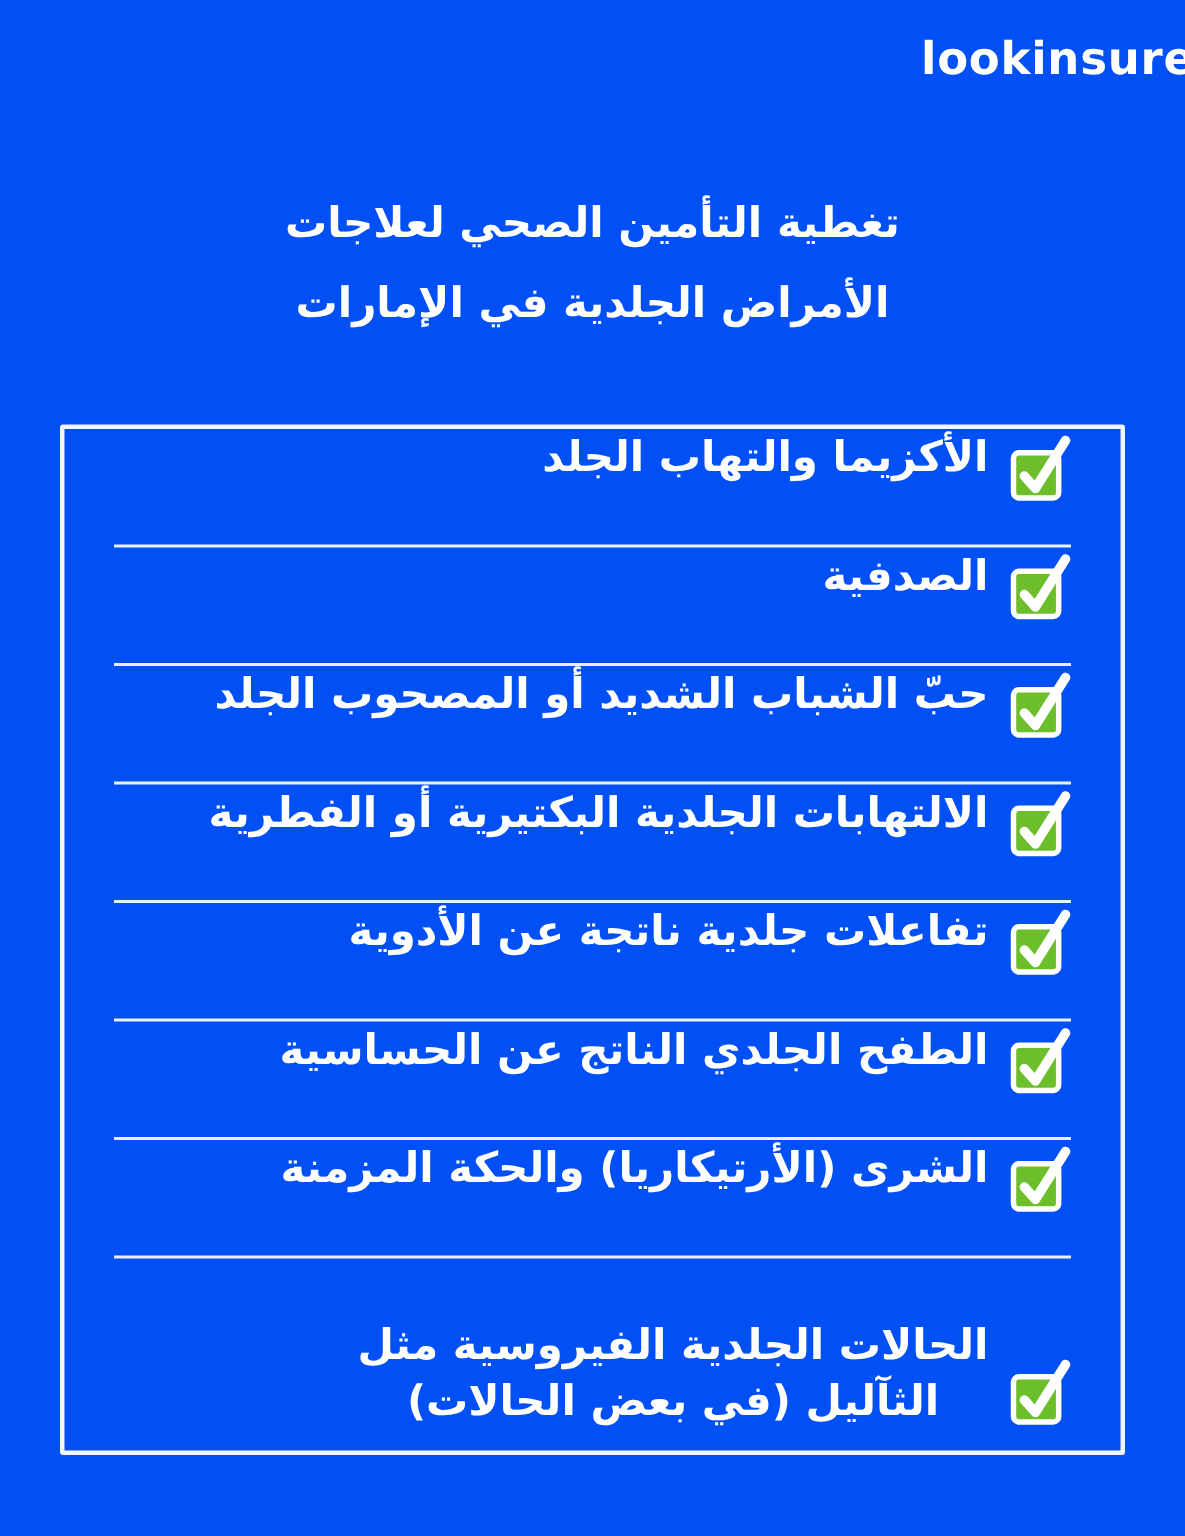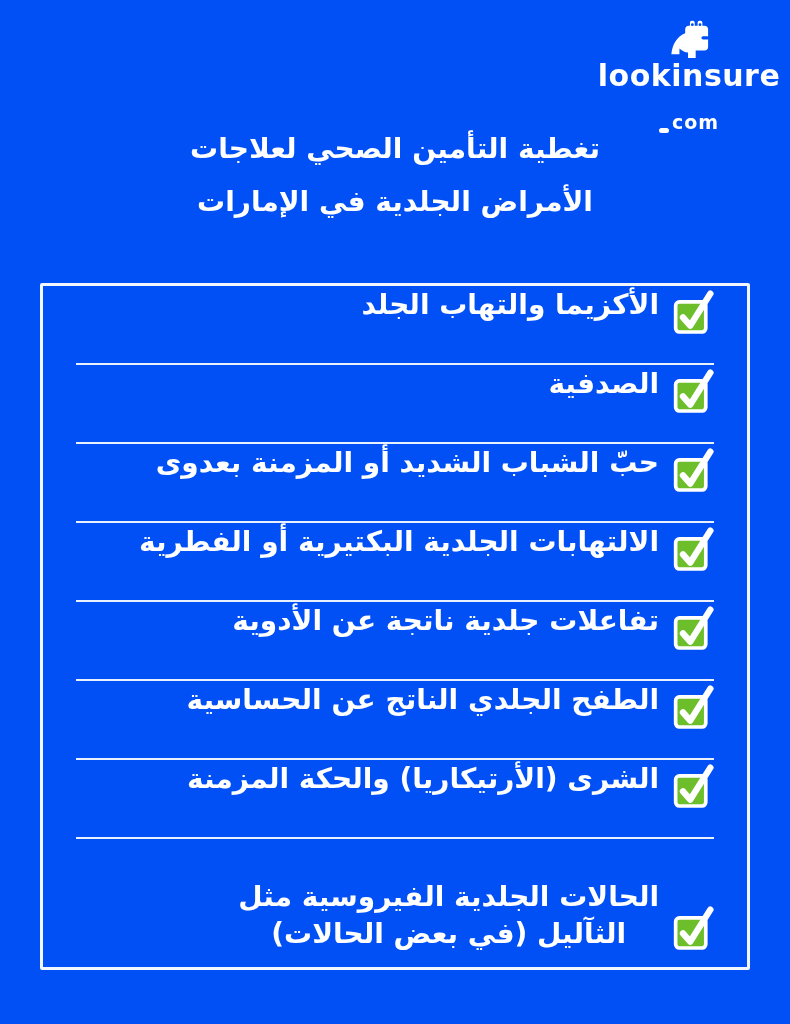--- a/index.html
+++ b/index.html
@@ -16,21 +16,21 @@
     overflow: hidden;
   }
 
   
   .logo {
     position: absolute;
     top: 18px;
     right: 26px;
     width: 150px;
     display: flex;
-    flex-direction: column;
+    flex-direction: row;
     align-items: center;
     color: #ffffff;
   }
   .logo .mascot { width: 46px; height: 42px; }
   .logo .brand {
     font-size: 30px;
     font-weight: 800;
     letter-spacing: 0.5px;
     line-height: 30px;
     margin-top: 1px;
@@ -149,21 +149,21 @@
           <path d="M12 34 L 20 43 L 42 8" fill="none" stroke="#ffffff" stroke-width="7" stroke-linecap="round" stroke-linejoin="round"></path>
         </svg>
         <span class="item-text">الصدفية</span>
       </div>
 
       <div class="row">
         <svg class="checkbox" viewBox="0 0 46 54" xmlns="http://www.w3.org/2000/svg" aria-hidden="true">
           <rect x="4" y="17" width="33" height="33" rx="4" fill="#6cbf2b" stroke="#ffffff" stroke-width="4"></rect>
           <path d="M12 34 L 20 43 L 42 8" fill="none" stroke="#ffffff" stroke-width="7" stroke-linecap="round" stroke-linejoin="round"></path>
         </svg>
-        <span class="item-text">حبّ الشباب الشديد أو المزمنة بعدوى</span>
+        <span class="item-text">حبّ الشباب الشديد أو المصحوب الجلد</span>
       </div>
 
       <div class="row">
         <svg class="checkbox" viewBox="0 0 46 54" xmlns="http://www.w3.org/2000/svg" aria-hidden="true">
           <rect x="4" y="17" width="33" height="33" rx="4" fill="#6cbf2b" stroke="#ffffff" stroke-width="4"></rect>
           <path d="M12 34 L 20 43 L 42 8" fill="none" stroke="#ffffff" stroke-width="7" stroke-linecap="round" stroke-linejoin="round"></path>
         </svg>
         <span class="item-text">الالتهابات الجلدية البكتيرية أو الفطرية</span>
       </div>
 

